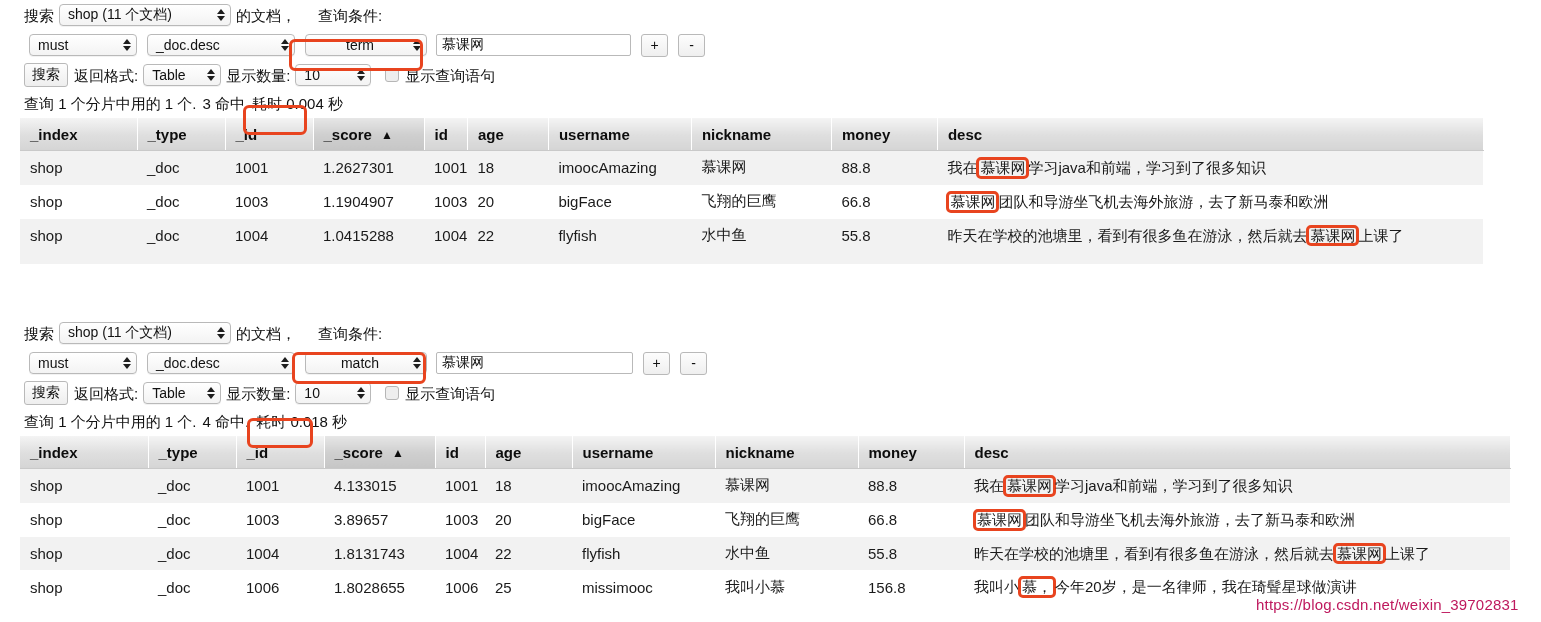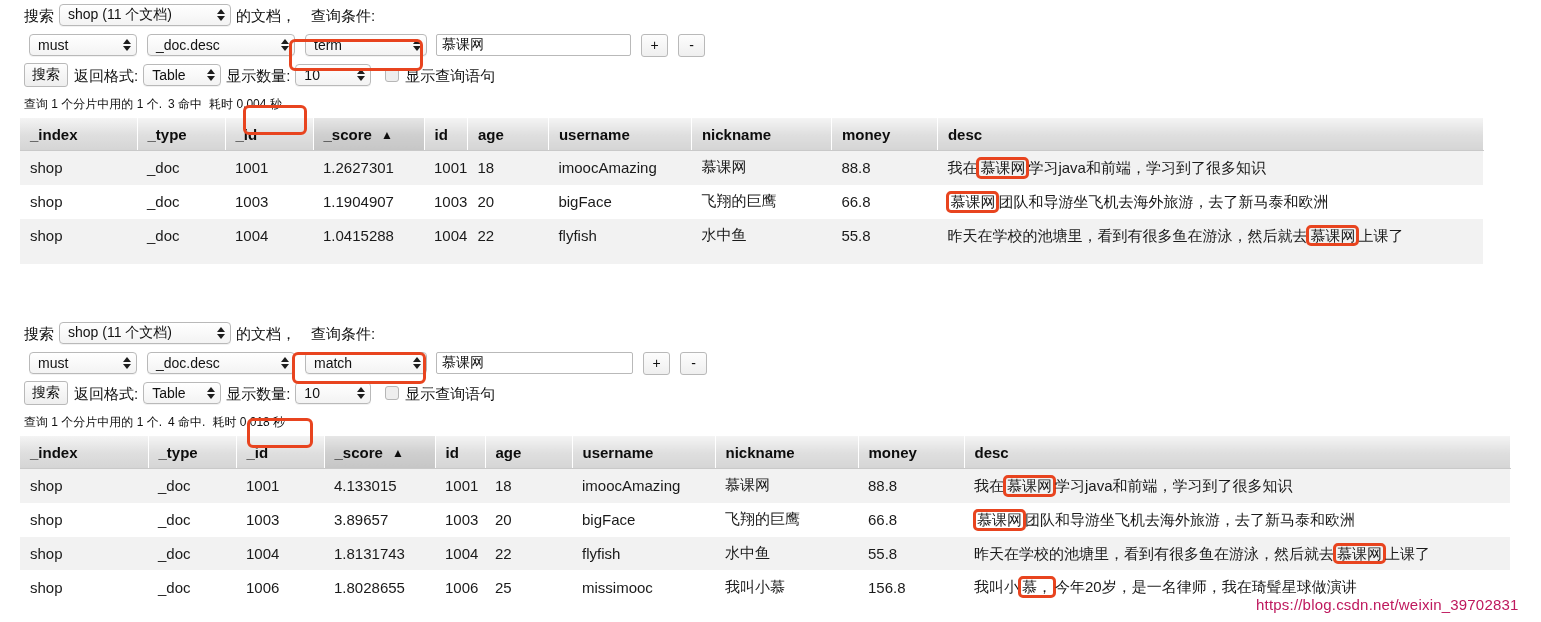--- a/index.html
+++ b/index.html
@@ -31,21 +31,21 @@
     padding-left: 24px;
     height: 30px;
     white-space: nowrap;
   }
   .ctrl-row.row1 { height: 30px; }
   .label-txt {
     font-size: 15px;
     color: #111;
     line-height: 1;
   }
-  .label-txt.ml { margin-left: 15px; }
+  .label-txt.ml { margin-left: 22px; }
 
   
   .sel {
     position: relative;
     display: inline-flex;
     align-items: center;
     box-sizing: border-box;
     height: 22px;
     border: 1px solid #b9b9b9;
     border-radius: 4px;
@@ -75,21 +75,21 @@
     height: 0;
     border-left: 4px solid transparent;
     border-right: 4px solid transparent;
   }
   .sel .spin i.up { border-bottom: 5px solid #1e1e1e; }
   .sel .spin i.dn { border-top: 5px solid #1e1e1e; }
 
   .sel-index { width: 172px; }
   .sel-bool  { width: 108px; }
   .sel-field { width: 148px; }
-  .sel-type  { width: 122px; }
+  .sel-type  { width: 122px; justify-content: center; }
   .sel-format{ width: 78px; padding-right: 16px; }
   .sel-size  { width: 76px; }
 
   .txt-input {
     box-sizing: border-box;
     height: 22px;
     width: 195px;
     border: 1px solid #b9b9b9;
     border-radius: 2px;
     background: #fff;
@@ -133,21 +133,21 @@
     height: 14px;
     border: 1px solid #b6b6b6;
     border-radius: 3px;
     background: #eeeeee;
     margin: 0 6px 0 9px;
     display: inline-block;
     vertical-align: middle;
   }
   .summary {
     padding-left: 24px;
-    font-size: 12px;
+    font-size: 15px;
     color: #111;
     height: 28px;
     display: flex;
     align-items: center;
     white-space: nowrap;
   }
   .summary span { display: inline-block; }
 
   
   .tbl {

